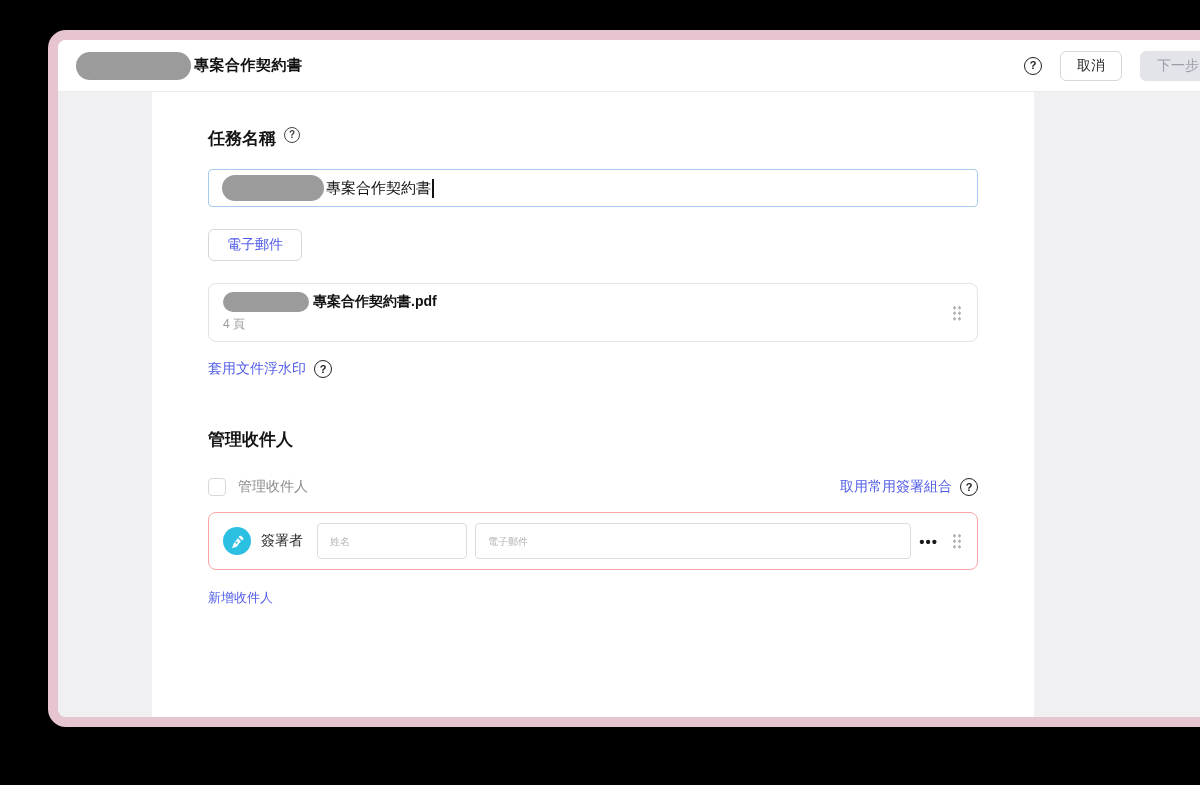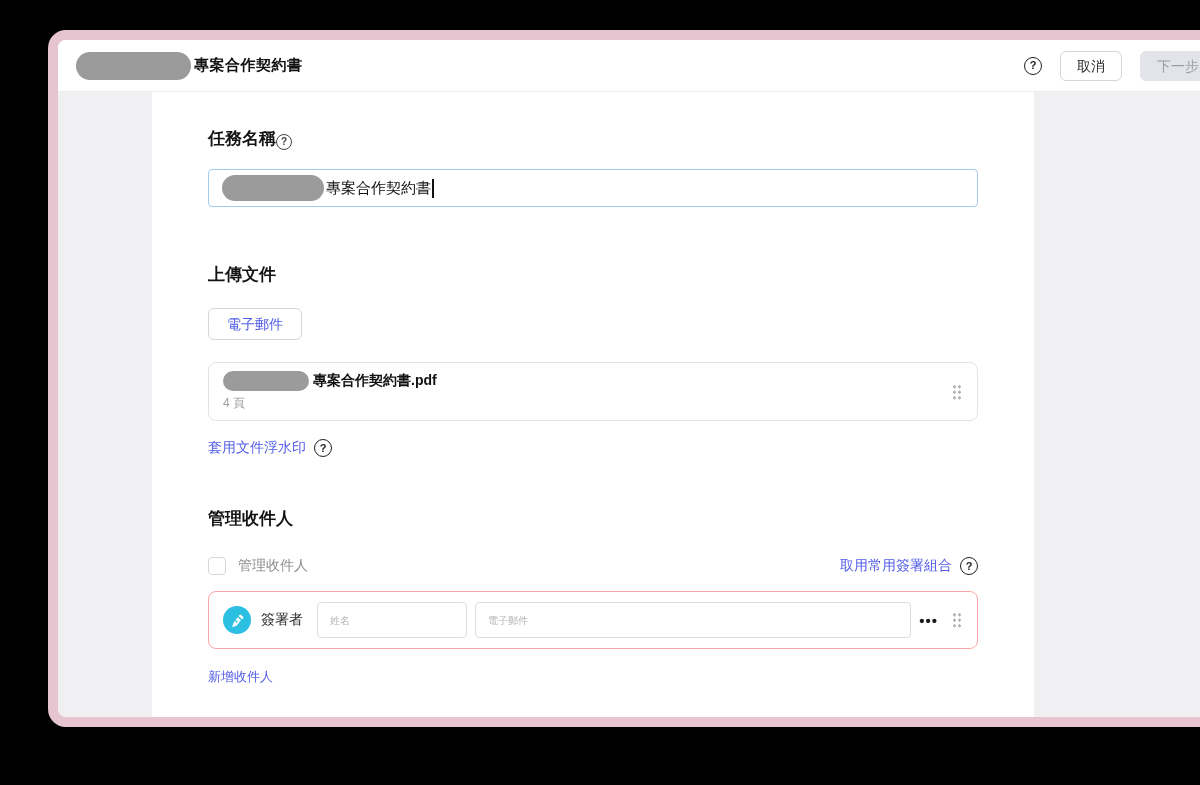--- a/index.html
+++ b/index.html
@@ -13,30 +13,30 @@
   .topbar { height:52px; background:#fff; display:flex; align-items:center;
             padding:0 18px; border-bottom:1px solid #ececec; position:relative; z-index:2; }
   .redact-pill { background:#9b9b9b; border-radius:999px; flex:none; }
   .pill-title { width:115px; height:28px; margin-right:3px; }
   .topbar-title { font-size:15px; font-weight:bold; color:#111; letter-spacing:.5px; }
   .topbar-right { margin-left:auto; display:flex; align-items:center; gap:18px; }
   .help-icon { width:18px; height:18px; border:1.6px solid #222; border-radius:50%;
                display:inline-flex; align-items:center; justify-content:center;
                font-size:11px; font-weight:bold; color:#222; line-height:1; flex:none; cursor:pointer; }
   .btn { font-size:14px; border-radius:6px; padding:7px 16px; line-height:1; cursor:pointer;
-         font-family:Liberation Sans, sans-serif; }
+         font-family:Liberation Serif, serif; }
   .btn-cancel { background:#fff; border:1px solid #d7d7d7; color:#2b2b2b; }
   .btn-next { background:#e2e4e9; border:1px solid #e2e4e9; color:#989ea7; }
 
   
   .content { position:relative; height:625px; background:#f0f0f2; }
   .column { width:882px; margin-left:94px; height:100%; background:#fff; padding:35px 56px 30px; }
 
   .section-heading { font-size:17px; font-weight:bold; color:#141414; display:flex;
-                     align-items:flex-end; }
+                     align-items:flex-start; gap:8px; }
   .heading-help { width:16px; height:16px; border:1.4px solid #444; color:#444; font-size:10px; }
 
   
   .task-input { margin-top:19px; height:38px; width:770px; border:1.5px solid #a6cbf0;
                 border-radius:4px; background:#fff; display:flex; align-items:center;
                 padding:0 13px; cursor:text; }
   .pill-input { width:102px; height:26px; margin-right:2px; }
   .task-value { font-size:15px; color:#111; font-weight:500; }
   .caret { width:1.5px; height:19px; background:#111; margin-left:1px; }
 
@@ -110,23 +110,20 @@
         <span>任務名稱</span>
         <span class="help-icon heading-help">?</span>
       </div>
       <div class="task-input">
         <span class="redact-pill pill-input"></span>
         <span class="task-value">專案合作契約書</span>
         <span class="caret"></span>
       </div>
 
       
-      <div class="section-heading upload-heading">
-        <span>上傳文件</span>
-      </div>
       <button class="btn btn-choose">電子郵件</button>
 
       <div class="file-card">
         <div class="file-info">
           <div class="file-row1">
             <span class="redact-pill pill-file"></span>
             <span class="file-name">專案合作契約書.pdf</span>
           </div>
           <div class="file-pages">4 頁</div>
         </div>

